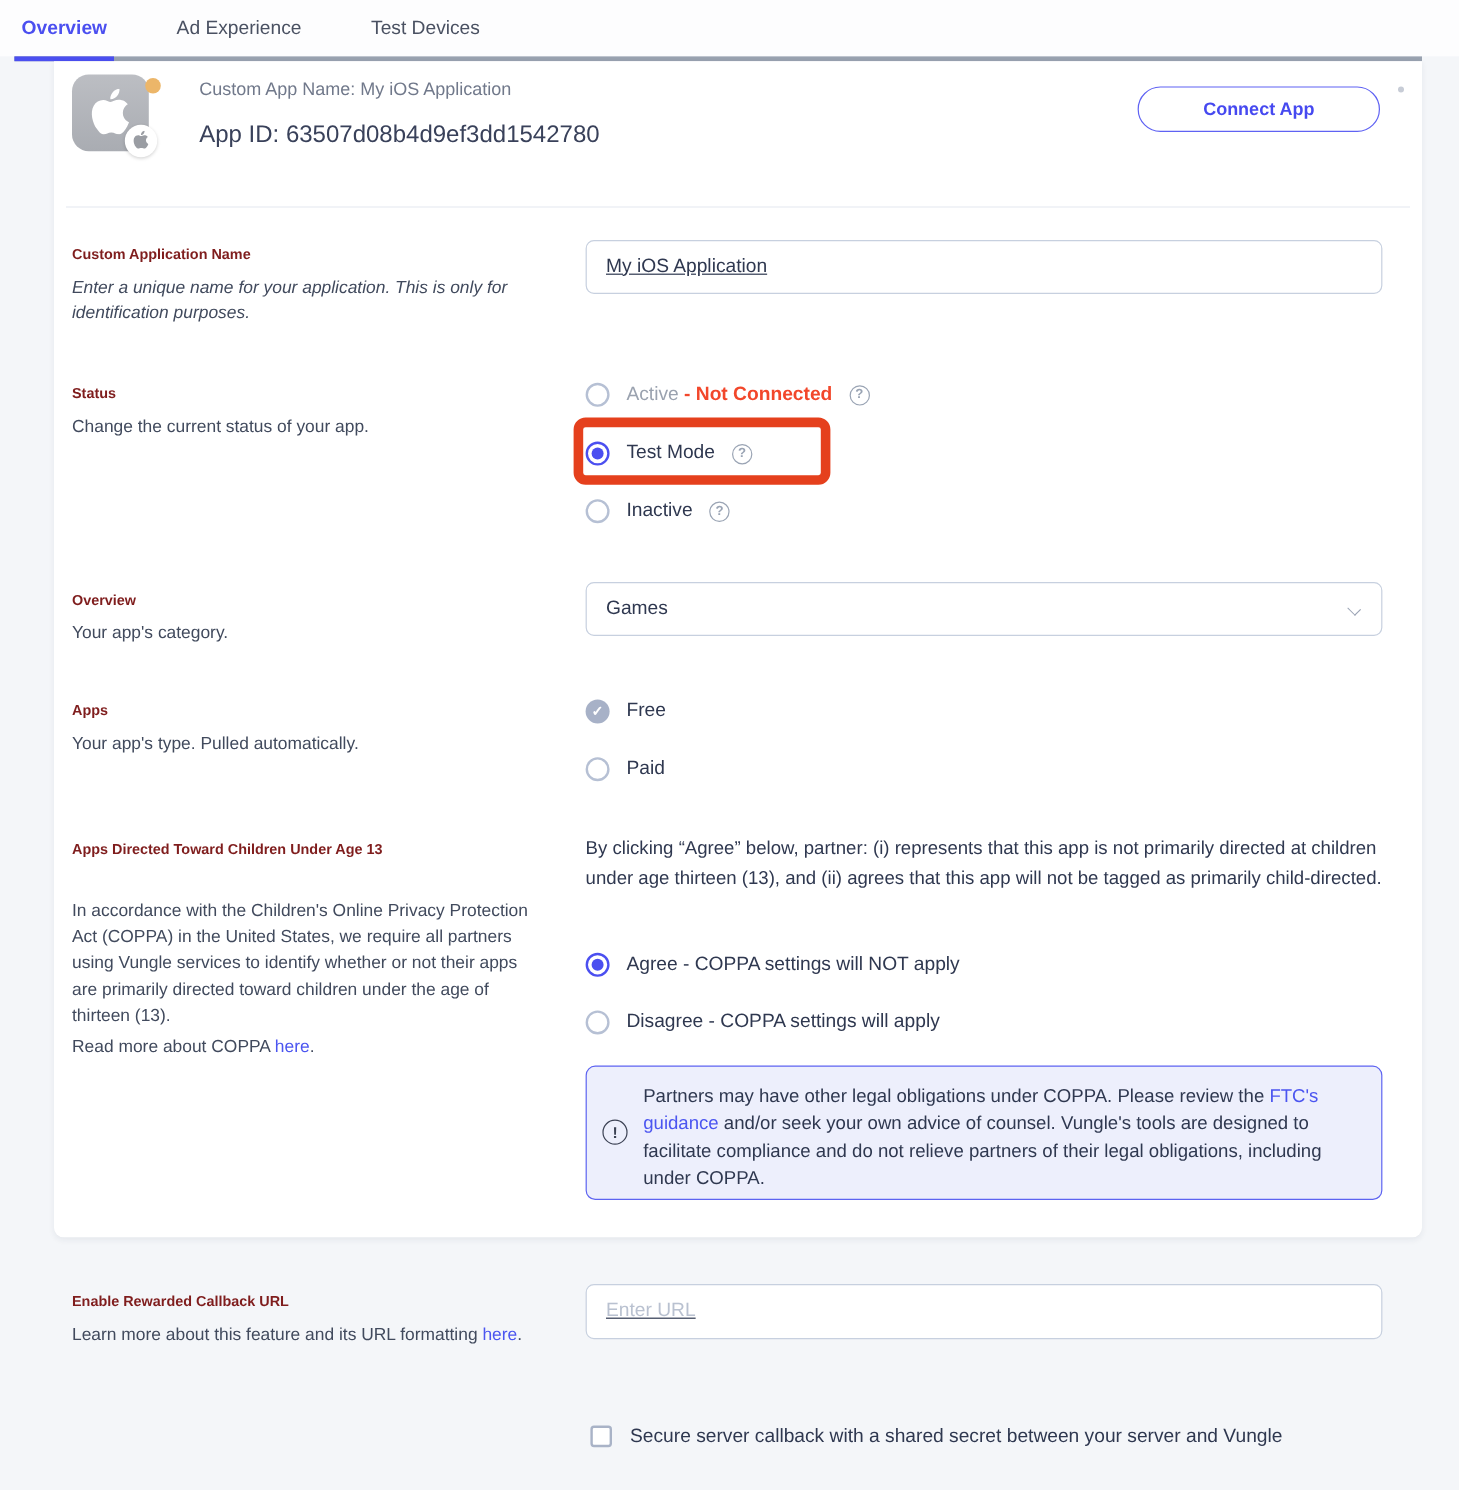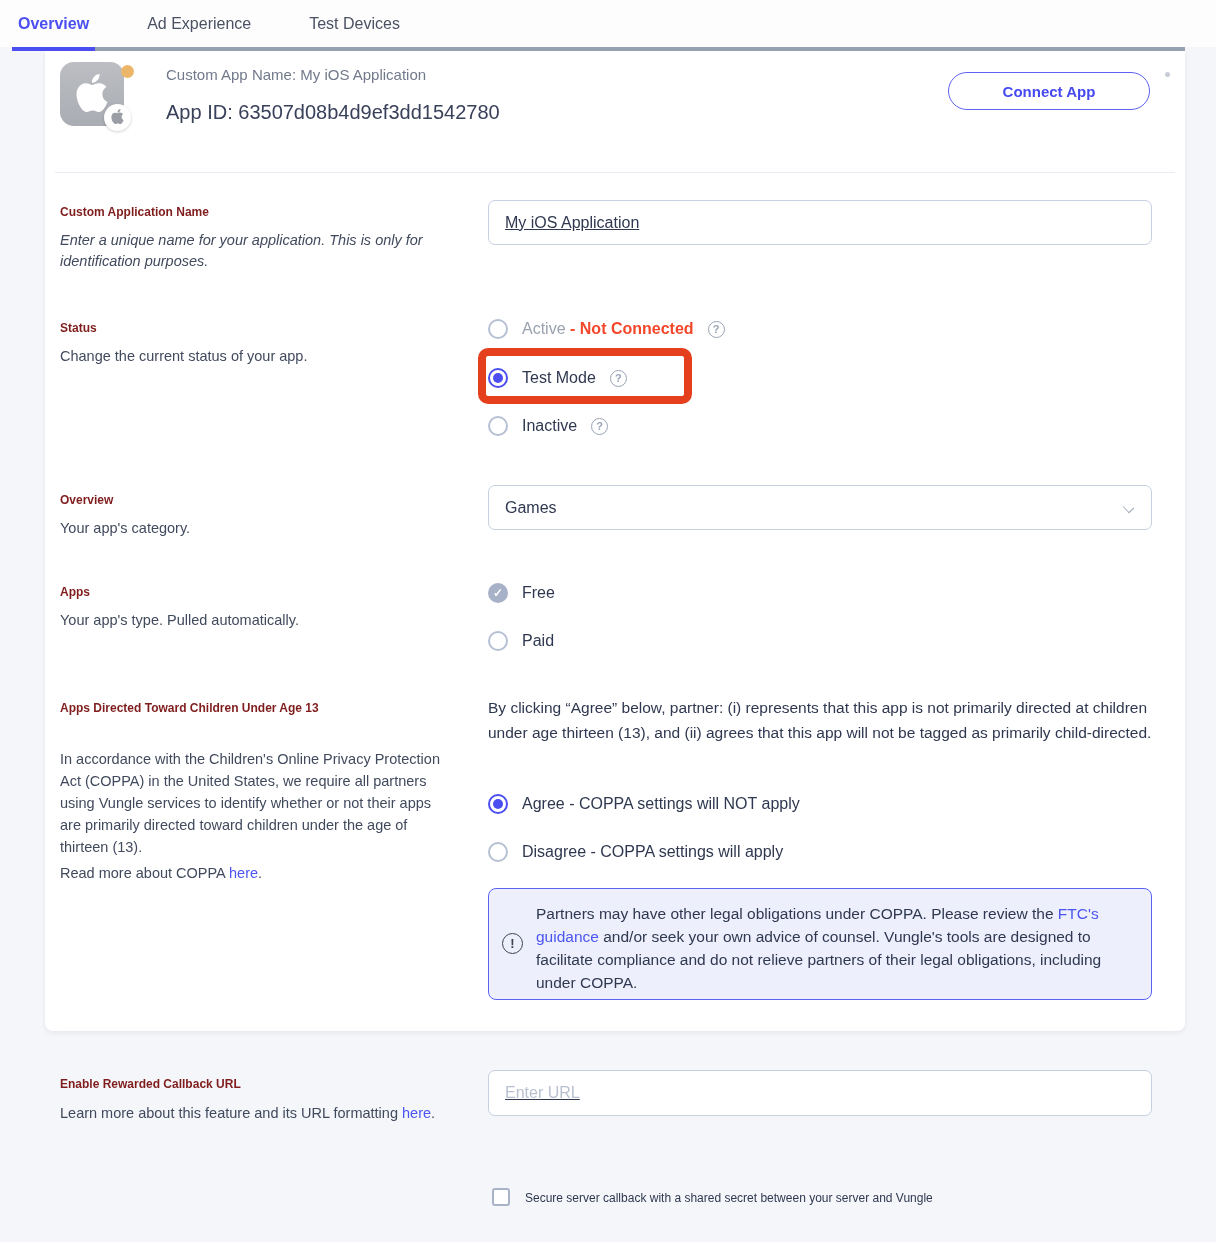--- a/index.html
+++ b/index.html
@@ -135,21 +135,21 @@
   .notice-text {
     position:absolute; left:47px; top:13px; width:600px;
     font-size:15.5px; line-height:23px; color:#2f3850;
   }
 
   .checkbox {
     width:18px; height:18px; border:2px solid #a9b3c7; border-radius:3px;
     background:#fff; flex:0 0 auto; cursor:pointer;
   }
   .cb-row { left:447px; top:1137px; width:650px; display:flex; gap:15px; align-items:flex-start; }
-  .cb-row .lbl { font-size:12px; color:#2f3850; line-height:26px; margin-top:-3px; }
+  .cb-row .lbl { font-size:16px; color:#2f3850; line-height:26px; margin-top:-3px; }
 
   .para { font-size:15.5px; line-height:24.5px; color:#2f3850; }
 </style>
 </head>
 <body>
 
 <div class="topstrip"></div>
 
 <div class="tabbar">
   <div class="tab active">Overview</div>

